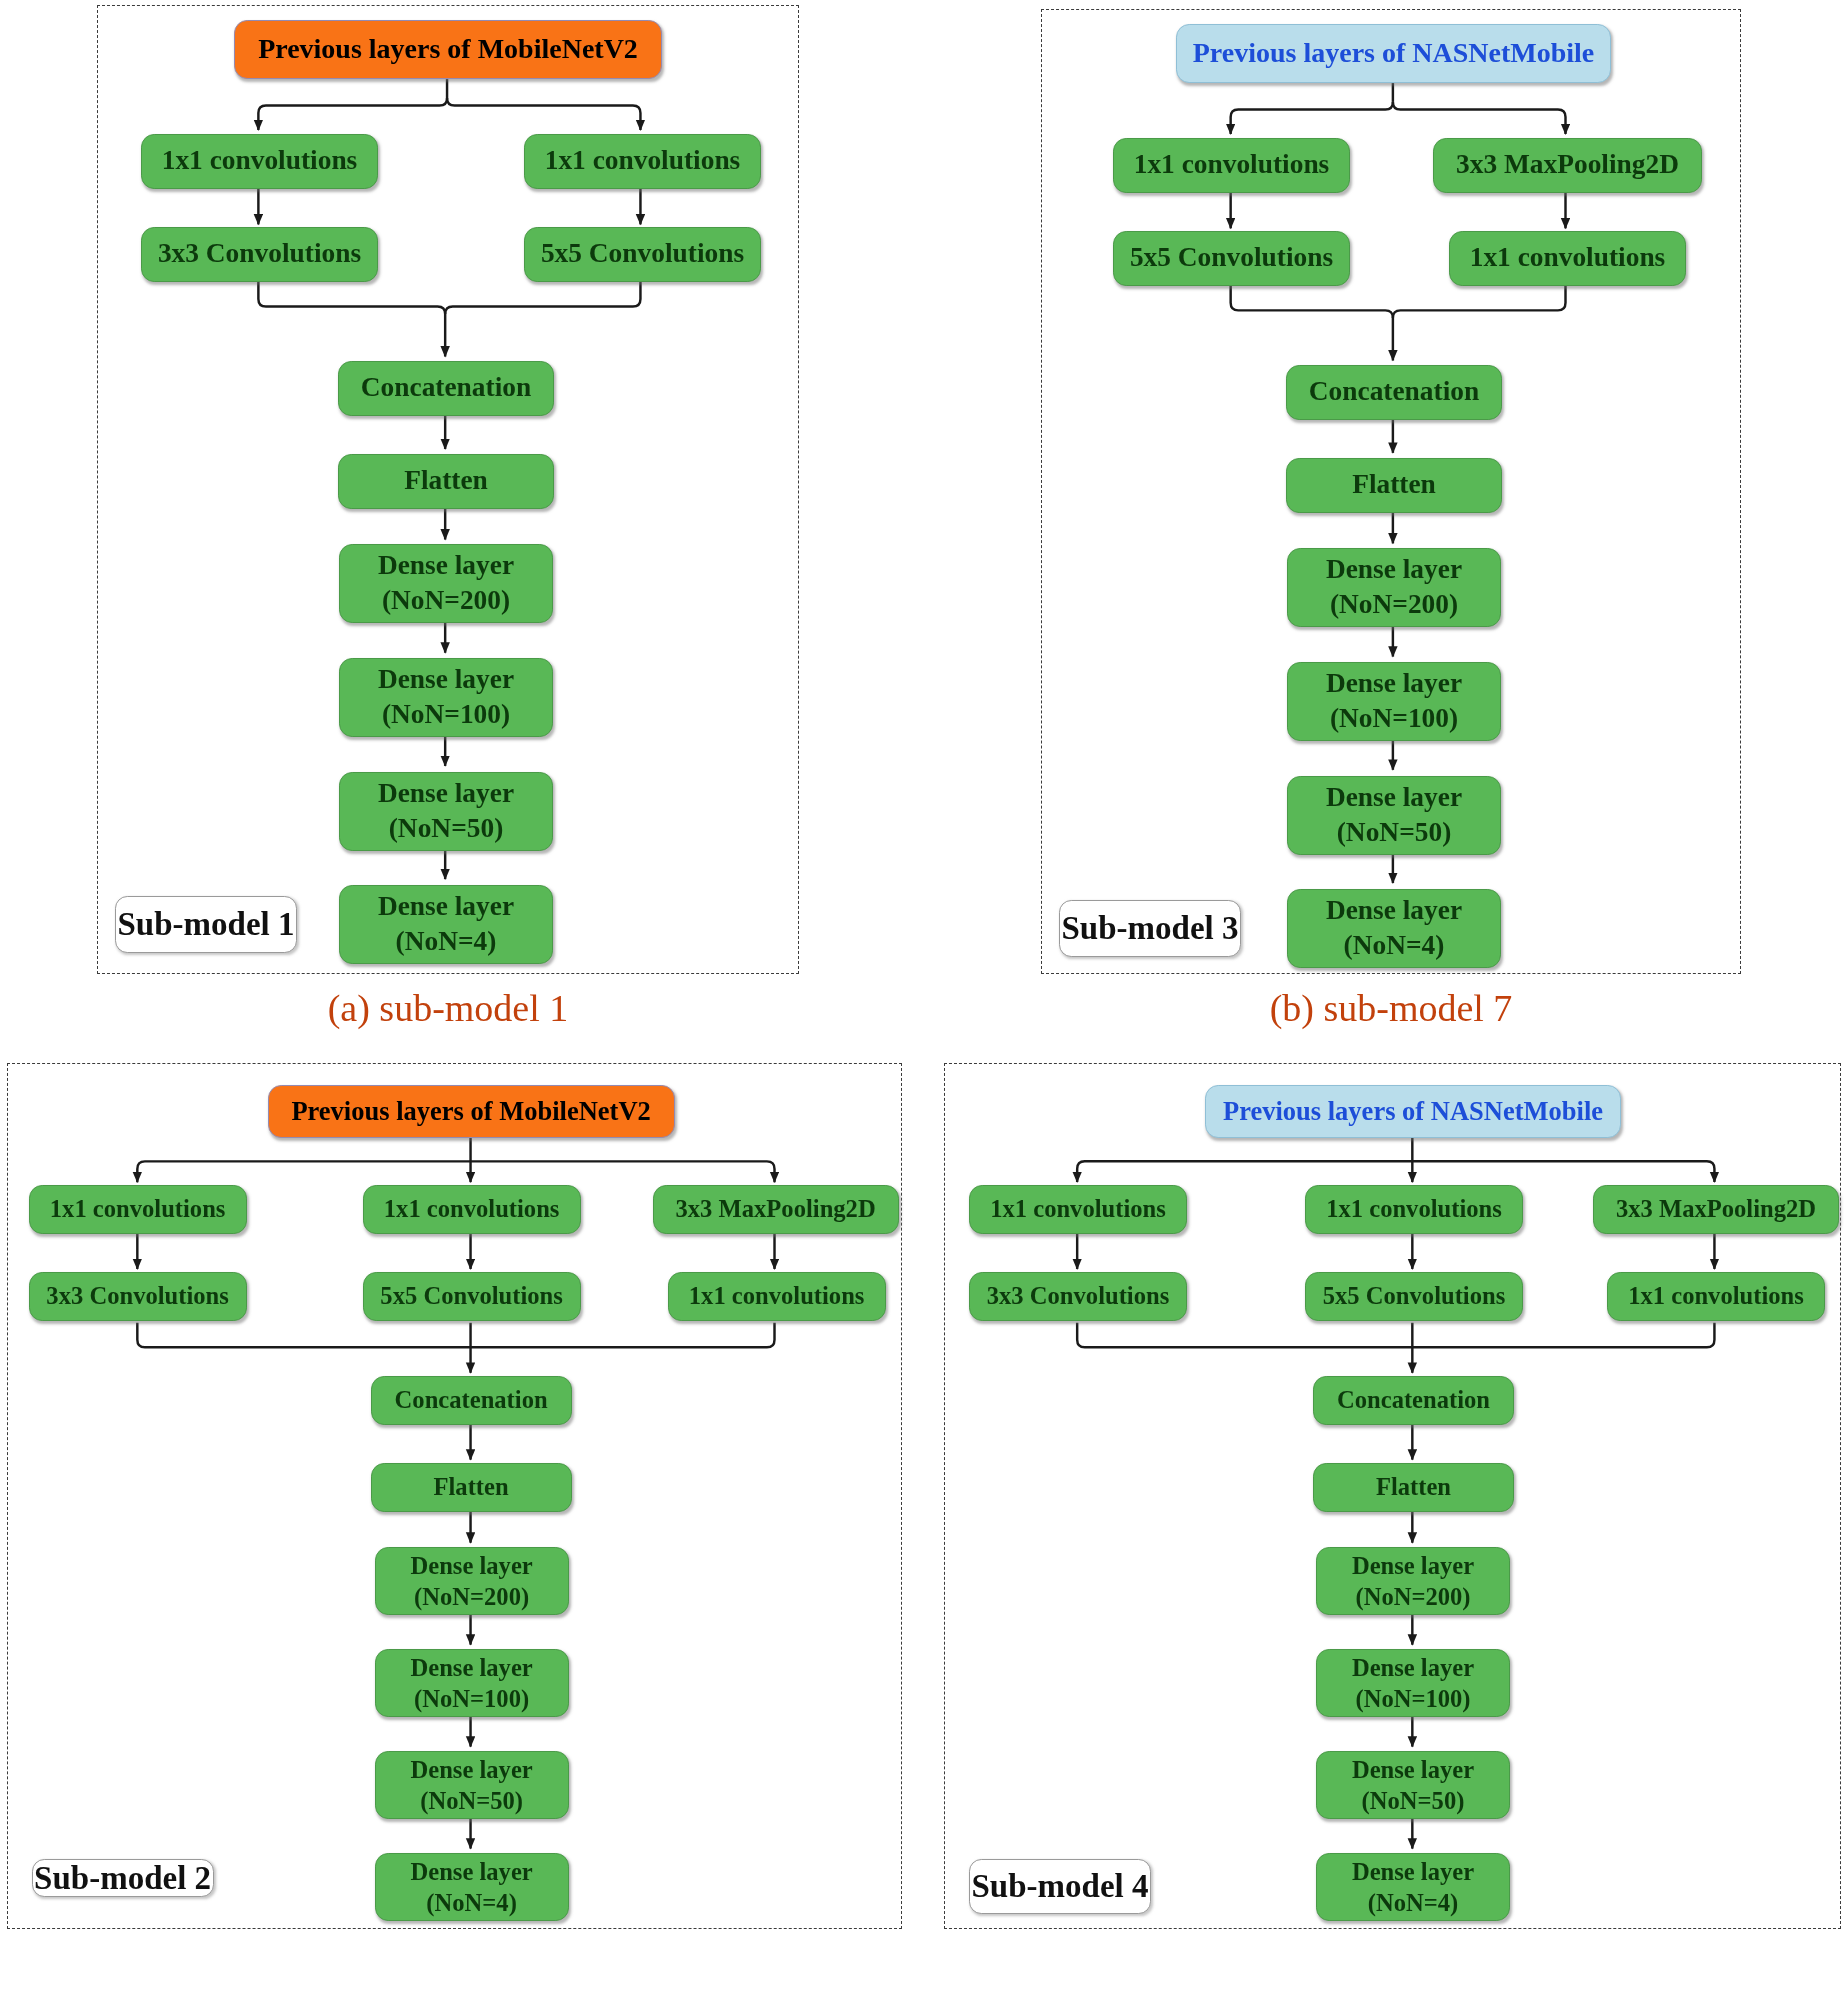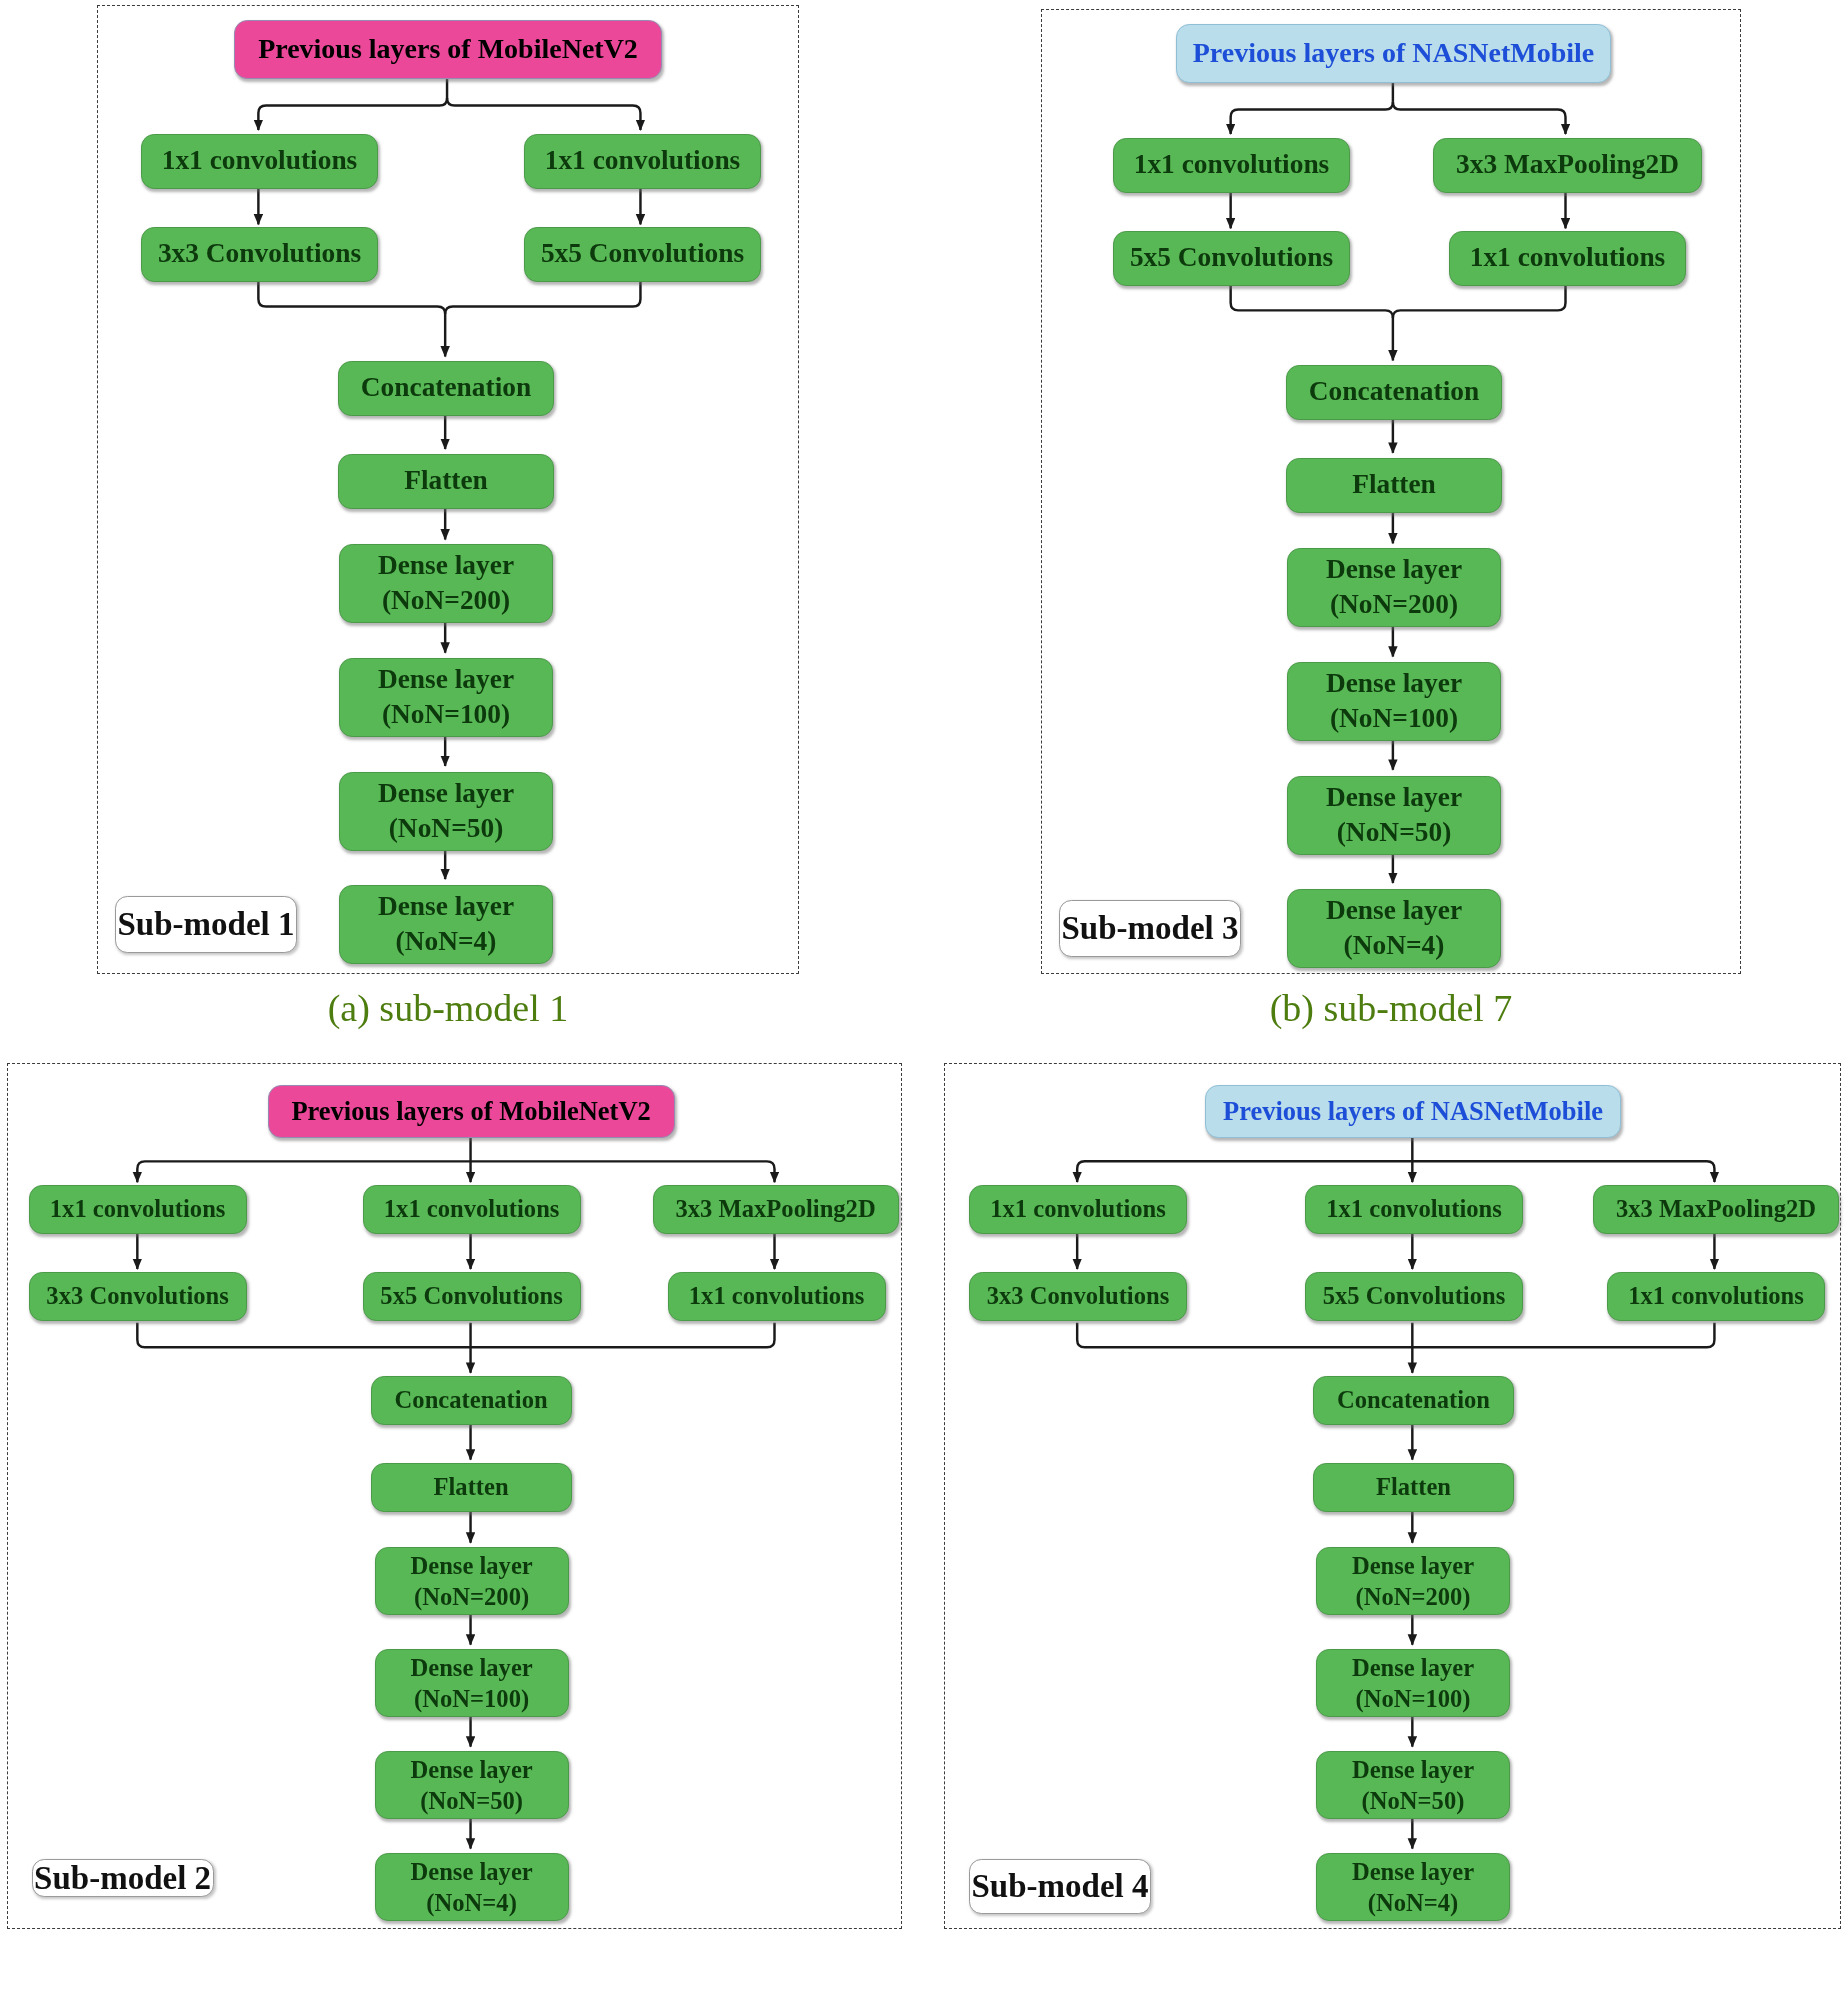--- a/index.html
+++ b/index.html
@@ -9,35 +9,35 @@
   }
   .panel{position:absolute;border:1.9px dashed #3b3b3b;box-sizing:border-box;background:#fff;}
   .connectors{position:absolute;left:0;top:0;width:100%;height:100%;}
   .ln{fill:none;stroke:#1a1a1a;stroke-width:2.6;}
   .node{
     position:absolute;display:flex;flex-direction:column;align-items:center;justify-content:center;
     box-sizing:border-box;text-align:center;font-weight:bold;border-radius:13.2px;
     box-shadow:1.9px 2.8px 2.8px rgba(110,110,110,.5);line-height:1.15;
   }
   .green{background:#59b856;border:0.9px solid #4a9a48;color:#0c3a0c;}
-  .purple{background:#ec4899;border:0.9px solid #948ab2;color:#000;}
+  .purple{background:#f97316;border:0.9px solid #948ab2;color:#000;}
   .blue{background:#b9ddeb;border:0.9px solid #8fbfd6;color:#1d4ed8;}
   .fs30{font-size:28px;}
   .fs29{font-size:27.4px;}
   .fs28{font-size:26.5px;}
   .fs26{font-size:24.6px;}
   .dense-t .dl{display:block;line-height:35px;}
   .dense-b .dl{display:block;line-height:31px;}
   .sublabel{
     position:absolute;display:flex;align-items:center;justify-content:center;
     background:#fff;border:1.9px solid #9a9a9a;border-radius:12.3px;box-sizing:border-box;
     font-weight:bold;font-size:33px;color:#111;box-shadow:1.9px 1.9px 2.8px rgba(160,160,160,.6);
   }
   .caption{
-    position:absolute;text-align:center;font-size:38px;color:#4d7c0f;
+    position:absolute;text-align:center;font-size:38px;color:#c2410c;
     font-family:"Liberation Serif","DejaVu Serif",serif;
   }
 </style>
 </head>
 <body>
 
 <div class="stage">
 
   <div class="panel" style="left:97px;top:4.7px;width:702px;height:969px;">
     <svg class="connectors" viewBox="0 0 742 1024">

